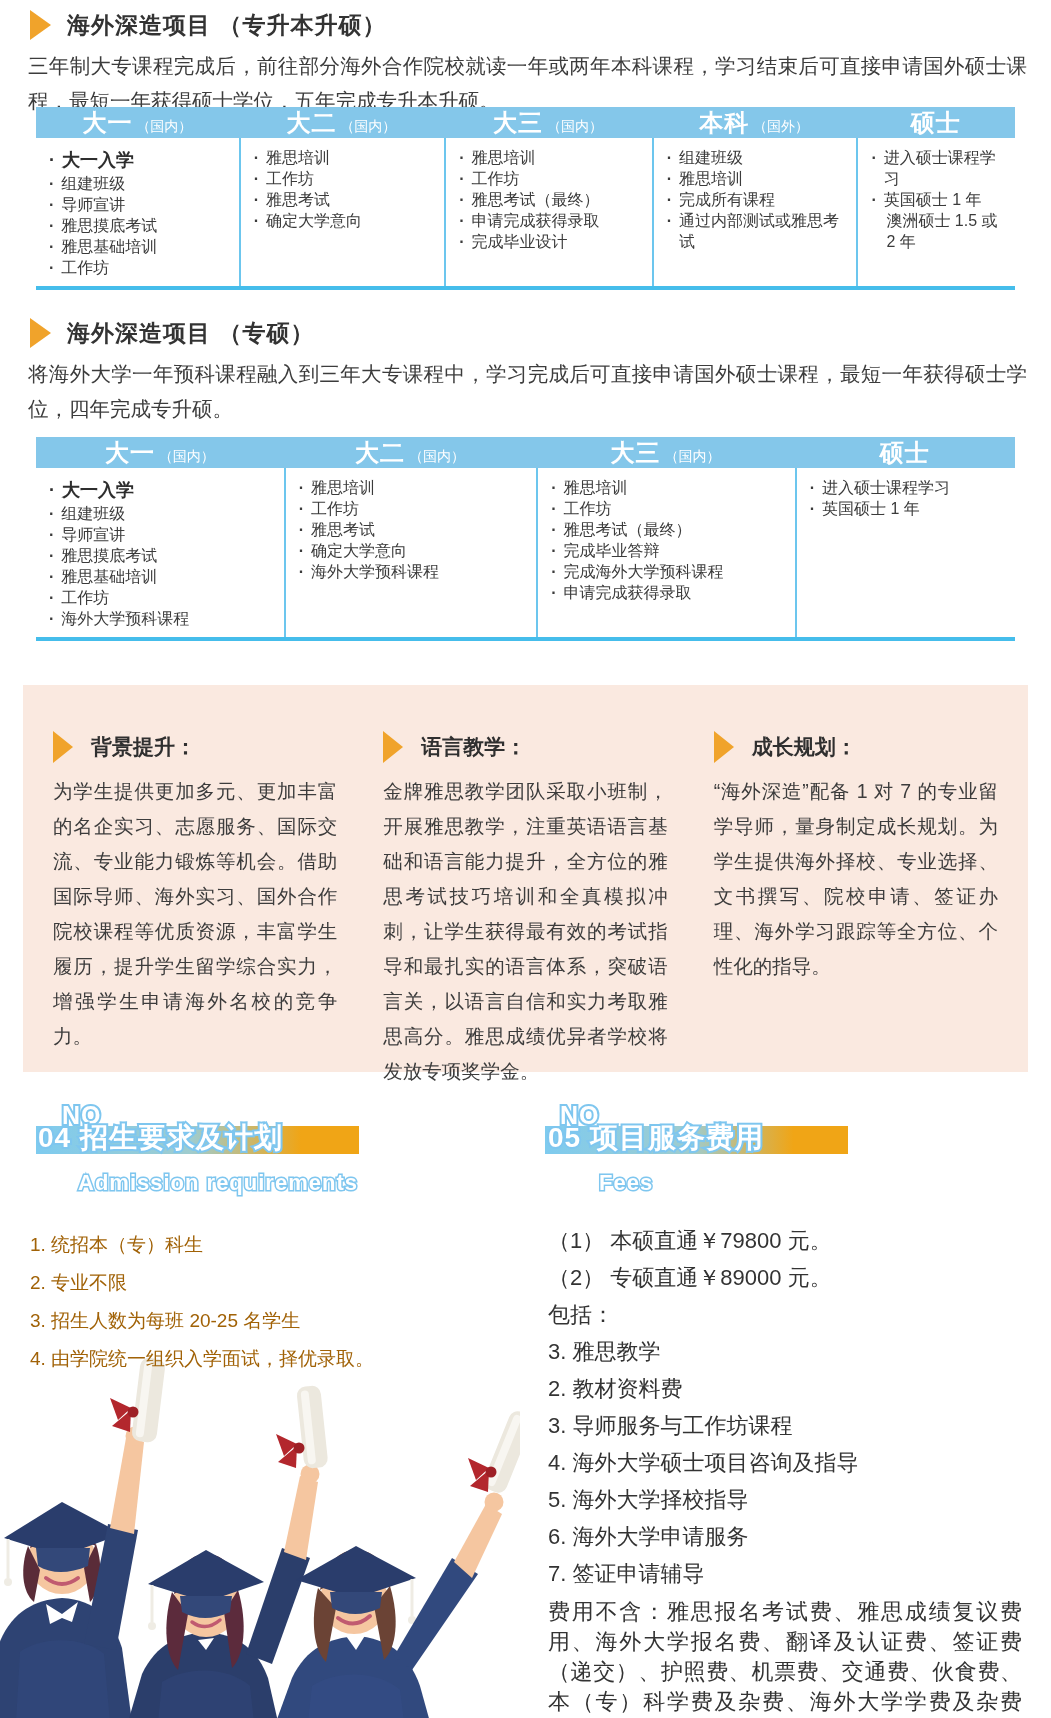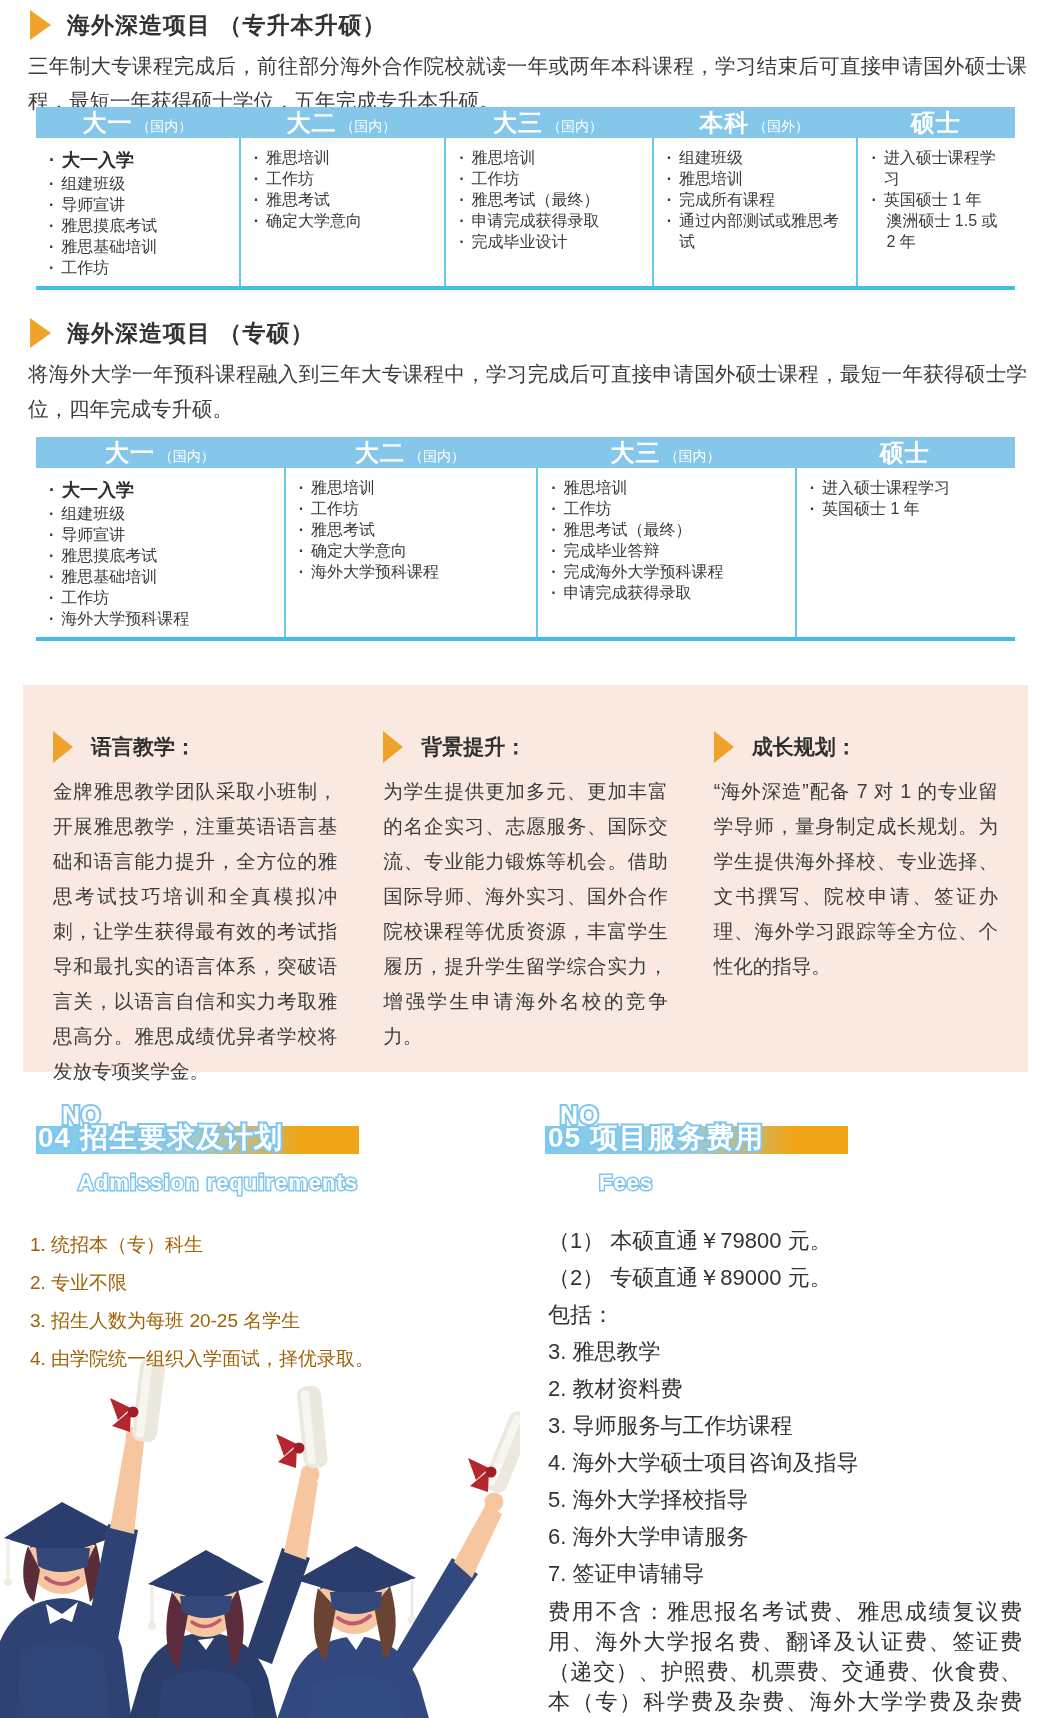--- a/index.html
+++ b/index.html
@@ -296,37 +296,37 @@
           <span class="txt">英国硕士 1 年</span>
         </div>
       </div>
     </div>
   </div>
 
 <div id="features" class="abs" style="top:685px;left:23px;width:1005px;height:387px;">
   <div class="feature">
     <div class="fhead">
       <span class="farrow"></span>
-      <span class="ftitle">语言教学：</span>
-    </div>
-    <div class="fbody">金牌雅思教学团队采取小班制，开展雅思教学，注重英语语言基础和语言能力提升，全方位的雅思考试技巧培训和全真模拟冲刺，让学生获得最有效的考试指导和最扎实的语言体系，突破语言关，以语言自信和实力考取雅思高分。雅思成绩优异者学校将发放专项奖学金。</div>
+      <span class="ftitle">背景提升：</span>
+    </div>
+    <div class="fbody">为学生提供更加多元、更加丰富的名企实习、志愿服务、国际交流、专业能力锻炼等机会。借助国际导师、海外实习、国外合作院校课程等优质资源，丰富学生履历，提升学生留学综合实力，增强学生申请海外名校的竞争力。</div>
   </div>
   <div class="feature">
     <div class="fhead">
       <span class="farrow"></span>
-      <span class="ftitle">背景提升：</span>
-    </div>
-    <div class="fbody">为学生提供更加多元、更加丰富的名企实习、志愿服务、国际交流、专业能力锻炼等机会。借助国际导师、海外实习、国外合作院校课程等优质资源，丰富学生履历，提升学生留学综合实力，增强学生申请海外名校的竞争力。</div>
+      <span class="ftitle">语言教学：</span>
+    </div>
+    <div class="fbody">金牌雅思教学团队采取小班制，开展雅思教学，注重英语语言基础和语言能力提升，全方位的雅思考试技巧培训和全真模拟冲刺，让学生获得最有效的考试指导和最扎实的语言体系，突破语言关，以语言自信和实力考取雅思高分。雅思成绩优异者学校将发放专项奖学金。</div>
   </div>
   <div class="feature">
     <div class="fhead">
       <span class="farrow"></span>
       <span class="ftitle">成长规划：</span>
     </div>
-    <div class="fbody">“海外深造”配备 7 对 1 的专业留学导师，量身制定成长规划。为学生提供海外择校、专业选择、文书撰写、院校申请、签证办理、海外学习跟踪等全方位、个性化的指导。</div>
+    <div class="fbody">“海外深造”配备 1 对 7 的专业留学导师，量身制定成长规划。为学生提供海外择校、专业选择、文书撰写、院校申请、签证办理、海外学习跟踪等全方位、个性化的指导。</div>
   </div>
 </div>
 
 <div id="bottom">
 
   <div id="no04" class="no-block">
     <div class="no-bar"></div>
     <div class="no-word outline">NO</div>
     <div class="no-title outline"><span>04</span> <span>招生要求及计划</span></div>
     <div class="no-sub outline">Admission requirements</div>

